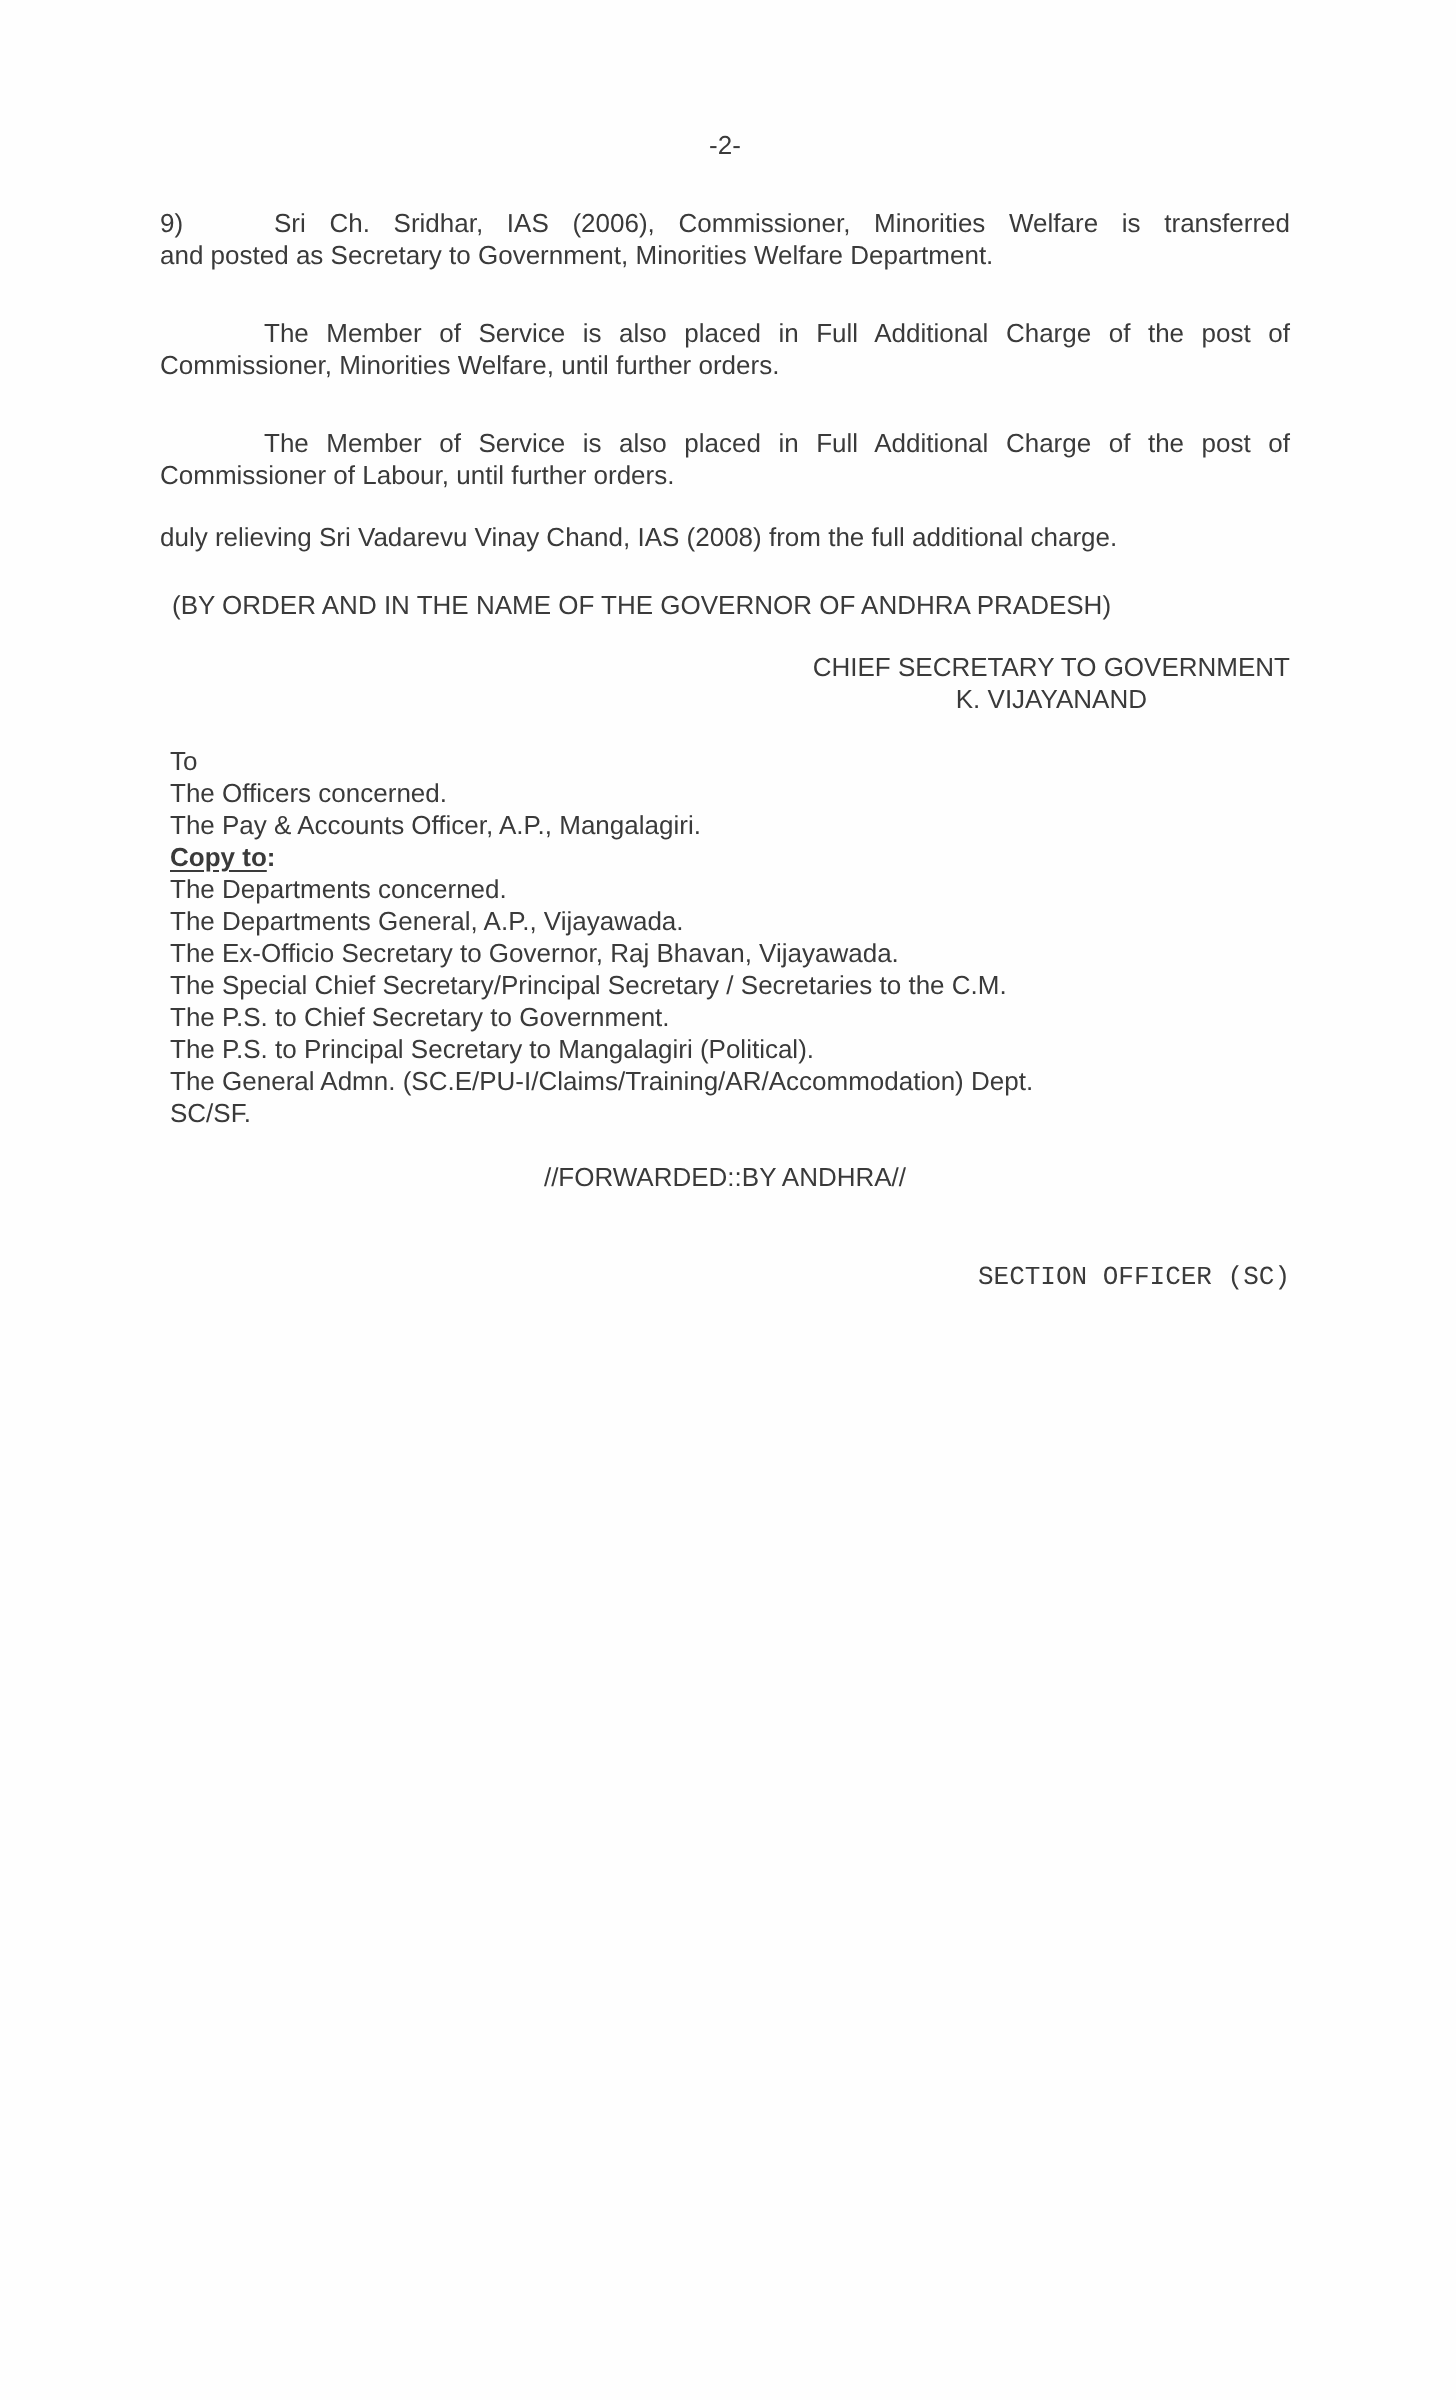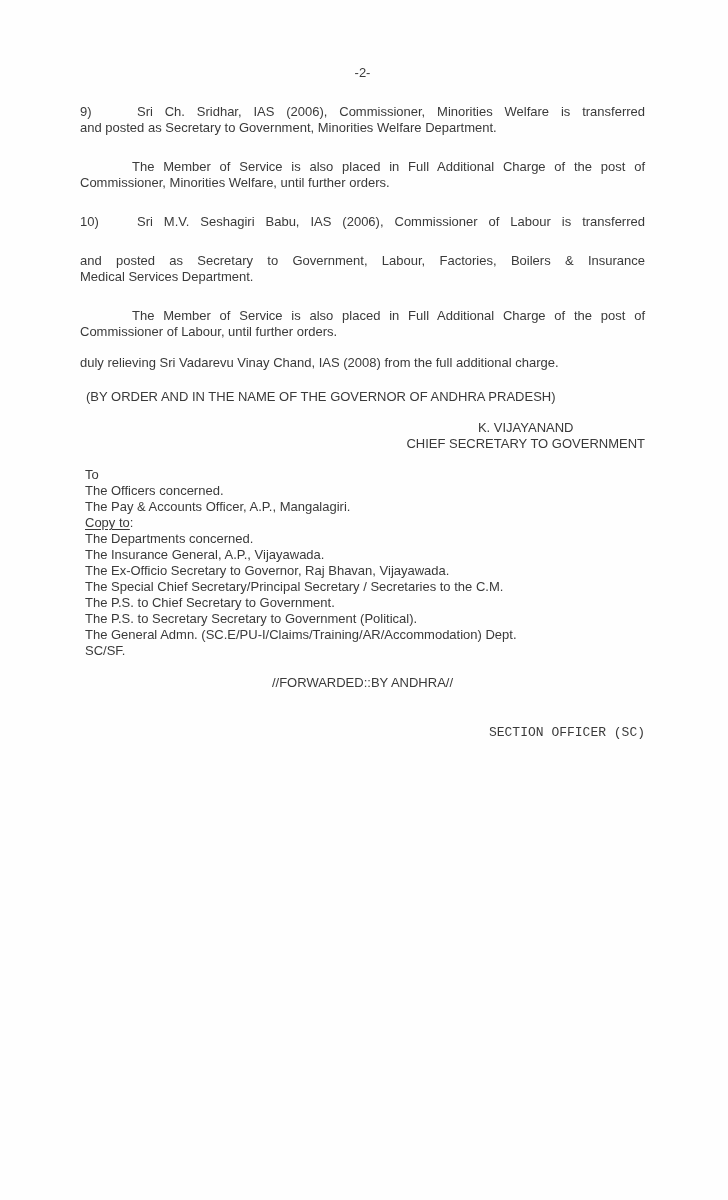--- a/index.html
+++ b/index.html
@@ -22,21 +22,21 @@
   .para { margin-bottom: 15px; }
   .para.gap-lg { margin-bottom: 18px; }
   
   .jline { text-align: justify; text-align-last: justify; margin-top: 23px; }
   .lastline { text-align: left; }
   .pnum { display: inline-block; width: 57px; }
   .indent { text-indent: 52px; }
   .order-line { padding-left: 6px; margin-bottom: 15px; }
   .signature { width: fit-content; margin-left: auto; margin-right: 0; text-align: center; margin-bottom: 15px; }
   .address { padding-left: 5px; }
-  .copy-label-line { padding-left: 5px; }
+  .copy-label-line { padding-left: 5px; font-weight: bold; }
   .u { text-decoration: underline; text-underline-offset: 2px; }
   .forwarded { margin-top: 16px; text-align: center; }
   .section-officer { margin-top: 34px; text-align: right; font-family: Liberation Mono, monospace; }
 </style>
 </head>
 <body>
 
 <div class="page">
 
   <div class="page-number">-2-</div>
@@ -44,57 +44,52 @@
   <div class="para">
     <div class="jline"><span class="pnum">9)</span><span>Sri Ch. Sridhar, IAS (2006), Commissioner, Minorities Welfare is transferred</span></div>
     <div class="lastline">and posted as Secretary to Government, Minorities Welfare Department.</div>
   </div>
 
   <div class="para">
     <div class="jline indent">The Member of Service is also placed in Full Additional Charge of the post of</div>
     <div class="lastline">Commissioner, Minorities Welfare, until further orders.</div>
   </div>
 
-  <div class="para">
-    <div class="jline"><span class="pnum">10)</span><span>Sri M.V. Seshagiri Babu, IAS (2006), Commissioner of Labour is transferred</span></div>
-    <div class="jline">and posted as Secretary to Government, Labour, Factories, Boilers &amp; Insurance</div>
-    <div class="lastline">Medical Services Department.</div>
-  </div>
 
   <div class="para">
     <div class="jline indent">The Member of Service is also placed in Full Additional Charge of the post of</div>
     <div class="lastline">Commissioner of Labour, until further orders.</div>
   </div>
 
   <div class="para gap-lg">
     <div class="lastline">duly relieving Sri Vadarevu Vinay Chand, IAS (2008) from the full additional charge.</div>
   </div>
 
   <div class="order-line">(BY ORDER AND IN THE NAME OF THE GOVERNOR OF ANDHRA PRADESH)</div>
 
   <div class="signature">
+    <div>CHIEF SECRETARY TO GOVERNMENT</div>
     <div>K. VIJAYANAND</div>
-    <div>CHIEF SECRETARY TO GOVERNMENT</div>
   </div>
 
   <div class="address">
     <div>To</div>
     <div>The Officers concerned.</div>
     <div>The Pay &amp; Accounts Officer, A.P., Mangalagiri.</div>
   </div>
 
   <div class="copy-label-line"><span class="u">Copy to</span><span>:</span></div>
 
   <div class="address">
     <div>The Departments concerned.</div>
-    <div>The Insurance General, A.P., Vijayawada.</div>
+    <div>The Departments General, A.P., Vijayawada.</div>
     <div>The Ex-Officio Secretary to Governor, Raj Bhavan, Vijayawada.</div>
     <div>The Special Chief Secretary/Principal Secretary / Secretaries to the C.M.</div>
     <div>The P.S. to Chief Secretary to Government.</div>
-    <div>The P.S. to Secretary Secretary to Government (Political).</div>
+    <div>The P.S. to Principal Secretary to Mangalagiri (Political).</div>
     <div>The General Admn. (SC.E/PU-I/Claims/Training/AR/Accommodation) Dept.</div>
     <div>SC/SF.</div>
   </div>
 
   <div class="forwarded">//FORWARDED::BY ANDHRA//</div>
 
   <div class="section-officer">SECTION OFFICER (SC)</div>
 
 </div>
 

